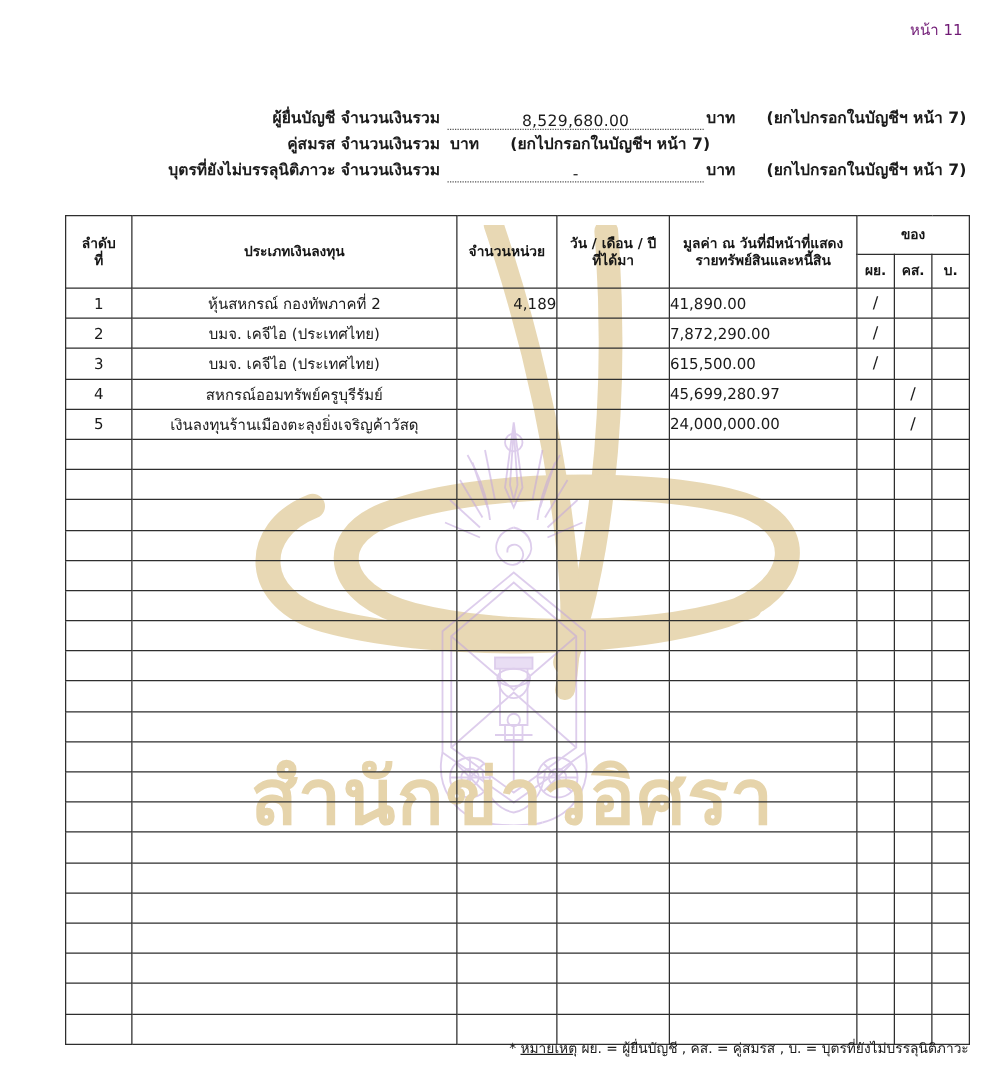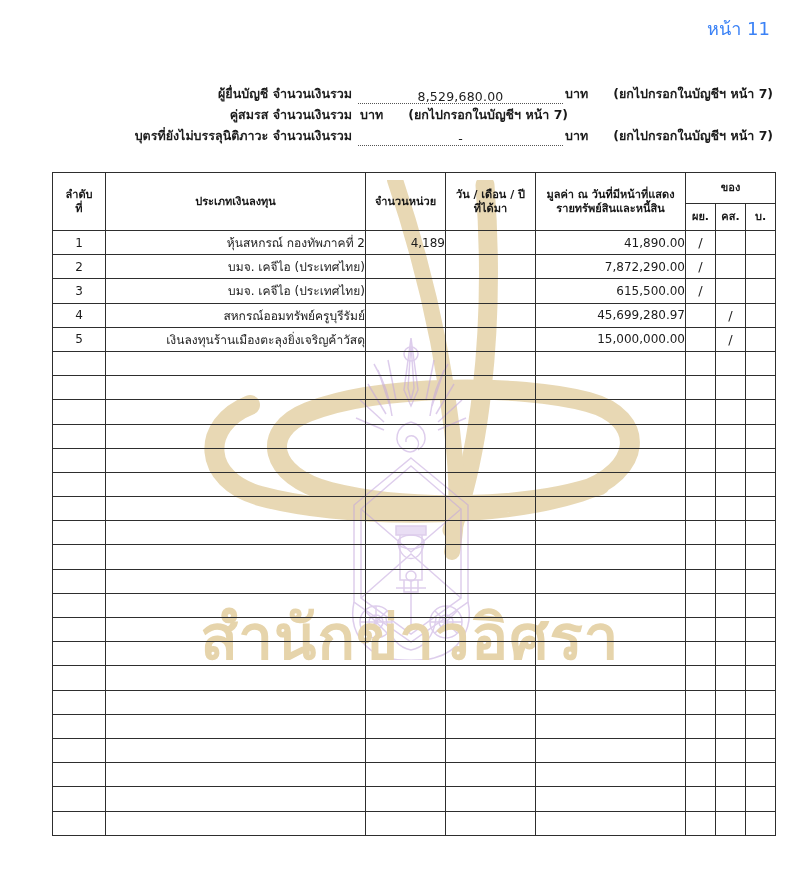--- a/index.html
+++ b/index.html
@@ -77,22 +77,22 @@
   .content {
     position: absolute;
     inset: 0;
     z-index: 10;
   }
 
   .page-label {
     position: absolute;
     right: 30px;
     top: 14px;
-    font-size: 18px;
-    color: #3b82f6;
+    font-size: 12px;
+    color: #701a75;
     white-space: nowrap;
   }
 
   .doc-title {
     position: absolute;
     left: 0;
     top: 49px;
     width: 800px;
     text-align: center;
     font-size: 13px;
@@ -183,24 +183,24 @@
 
   .c-no    { width: 53px; }
   .c-type  { width: 260px; }
   .c-units { width: 80px; }
   .c-date  { width: 90px; }
   .c-value { width: 150px; }
   .c-sub   { width: 30px; }
 
   tbody td { height: 23.2px; font-size: 12px; color: #1b1b1b; }
   td.no    { text-align: center; }
-  td.type  { text-align: right; padding-left: 8px; margin-top: 29px; }
+  td.type  { text-align: center; padding-left: 8px; margin-top: 29px; }
   td.units { text-align: right; padding-right: 14px; }
   td.date  { text-align: center; }
-  td.value { text-align: right; padding-right: 10px; }
+  td.value { padding-right: 10px; }
   td.mark  { text-align: center; font-size: 13px; }
 
   .footnote {
     position: absolute;
     left: 0;
     top: 829px;
     width: 775px;
     text-align: right;
     font-size: 11px;
     color: #1c1c1c;
@@ -385,21 +385,21 @@
               <td class="value">45,699,280.97</td>
               <td class="mark"></td>
               <td class="mark">/</td>
               <td class="mark"></td>
             </tr>
             <tr>
               <td class="no">5</td>
               <td class="type">เงินลงทุนร้านเมืองตะลุงยิ่งเจริญค้าวัสดุ</td>
               <td class="units"></td>
               <td class="date"></td>
-              <td class="value">15,000,000.00</td>
+              <td class="value">24,000,000.00</td>
               <td class="mark"></td>
               <td class="mark">/</td>
               <td class="mark"></td>
             </tr>
             <tr>
               <td class="no"></td>
               <td class="type"></td>
               <td class="units"></td>
               <td class="date"></td>
               <td class="value"></td>
@@ -594,15 +594,19 @@
               <td class="date"></td>
               <td class="value"></td>
               <td class="mark"></td>
               <td class="mark"></td>
               <td class="mark"></td>
             </tr>
           </tbody>
       </table>
     </div>
 
+    <div class="footnote">
+      <span>*</span>
+      <u>หมายเหตุ</u><span> ผย. = ผู้ยื่นบัญชี , คส. = คู่สมรส , บ. = บุตรที่ยังไม่บรรลุนิติภาวะ</span>
+    </div>
 
   </div>
 </div>
 
 </body></html>

